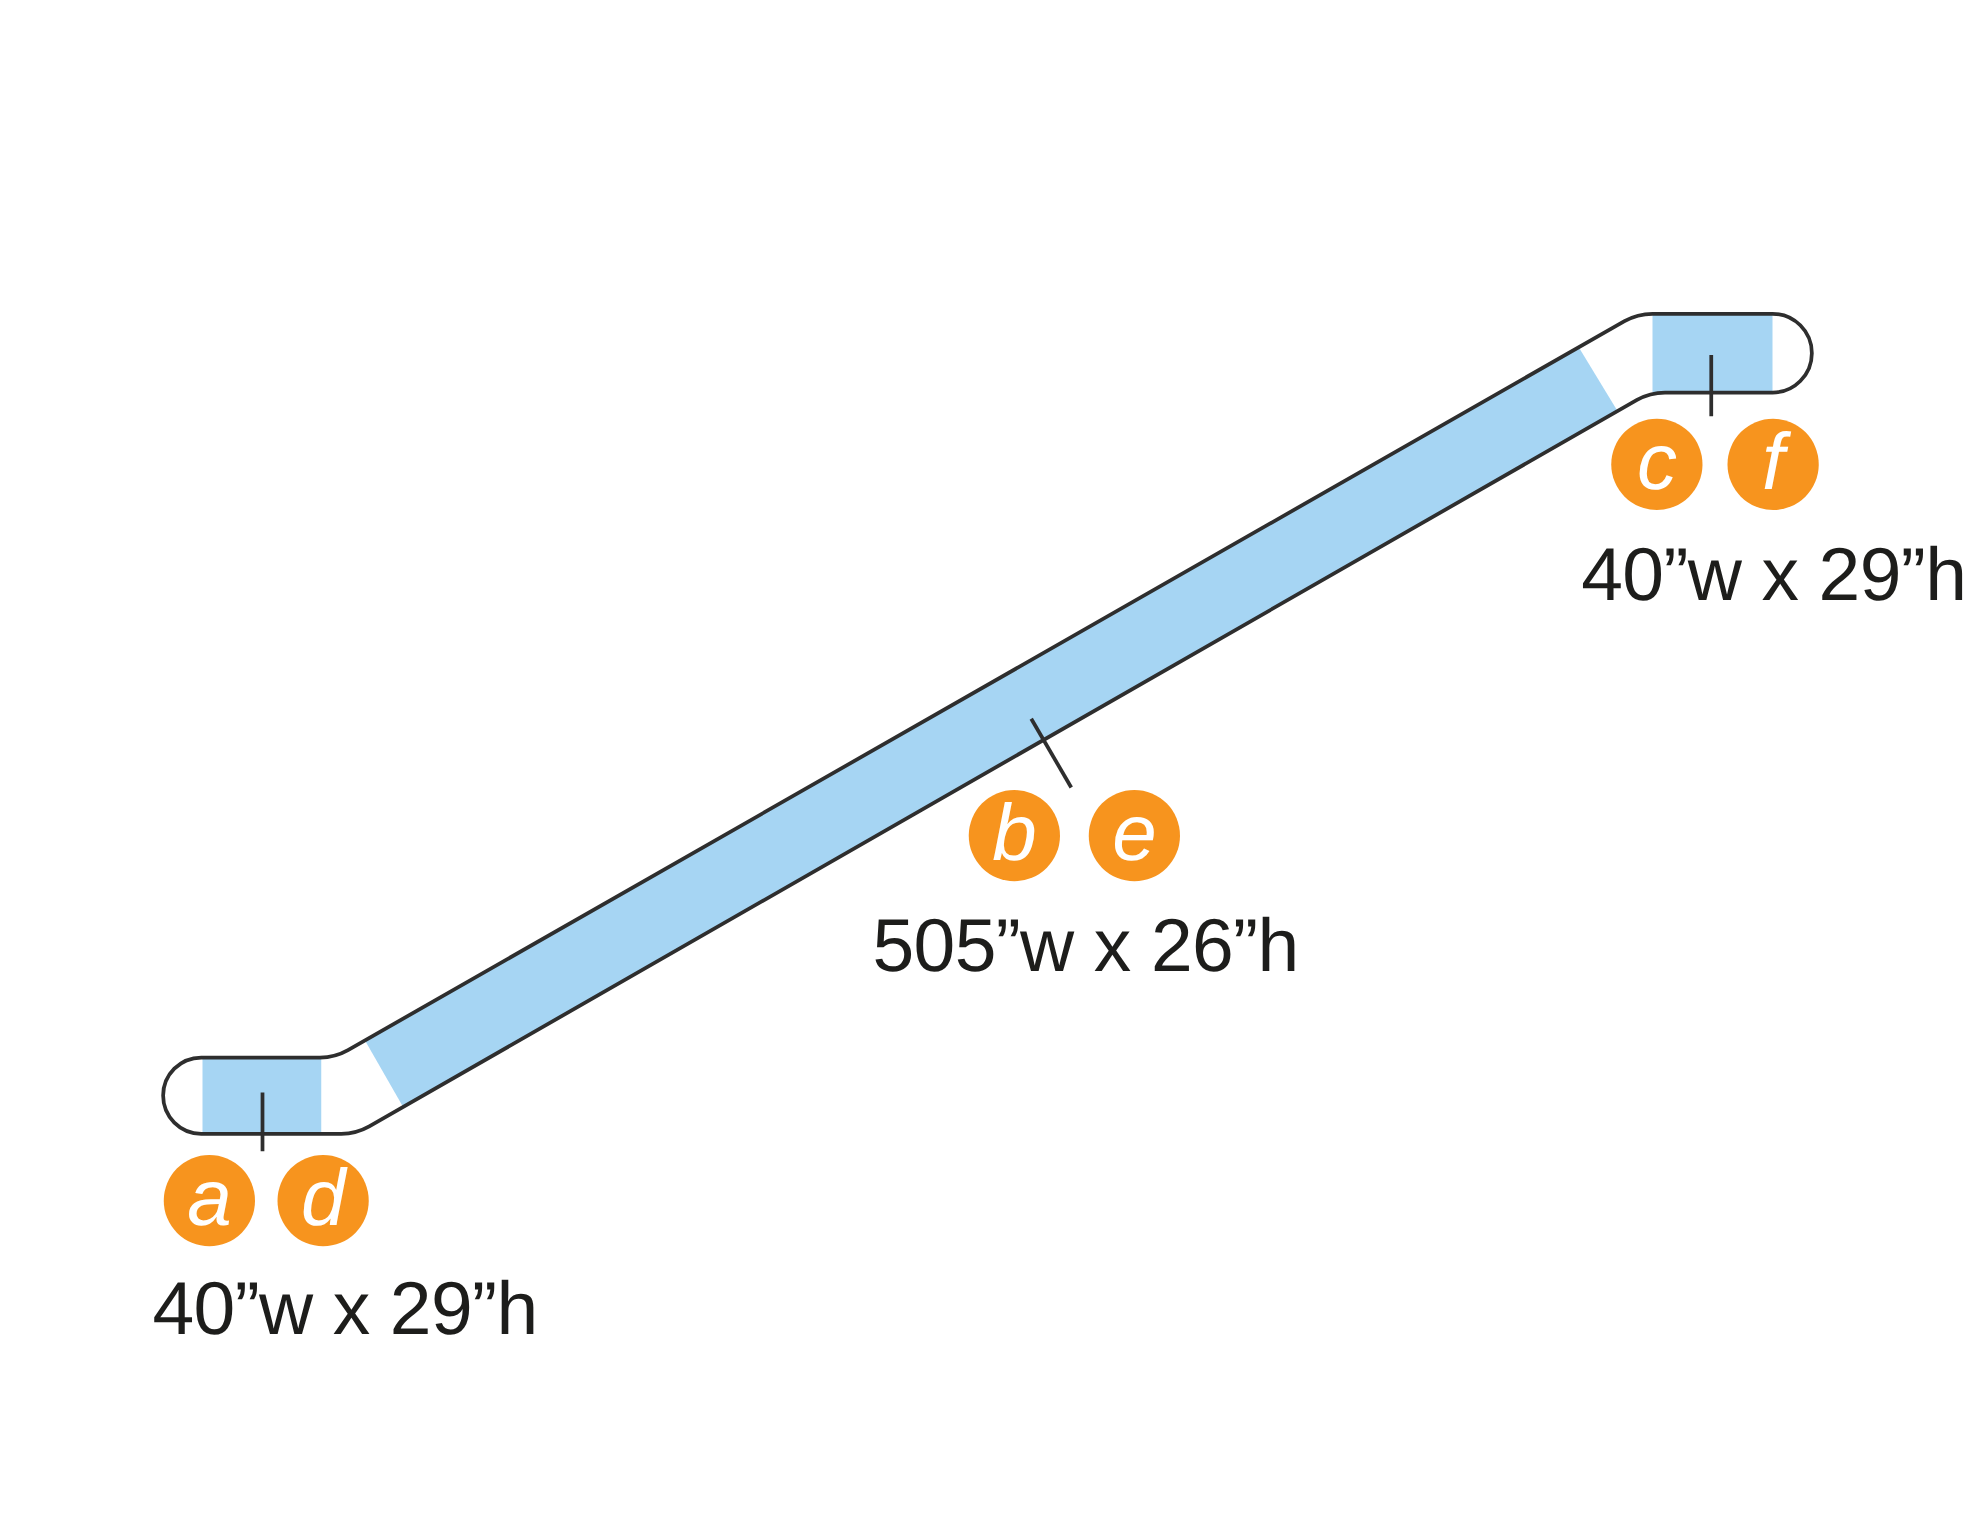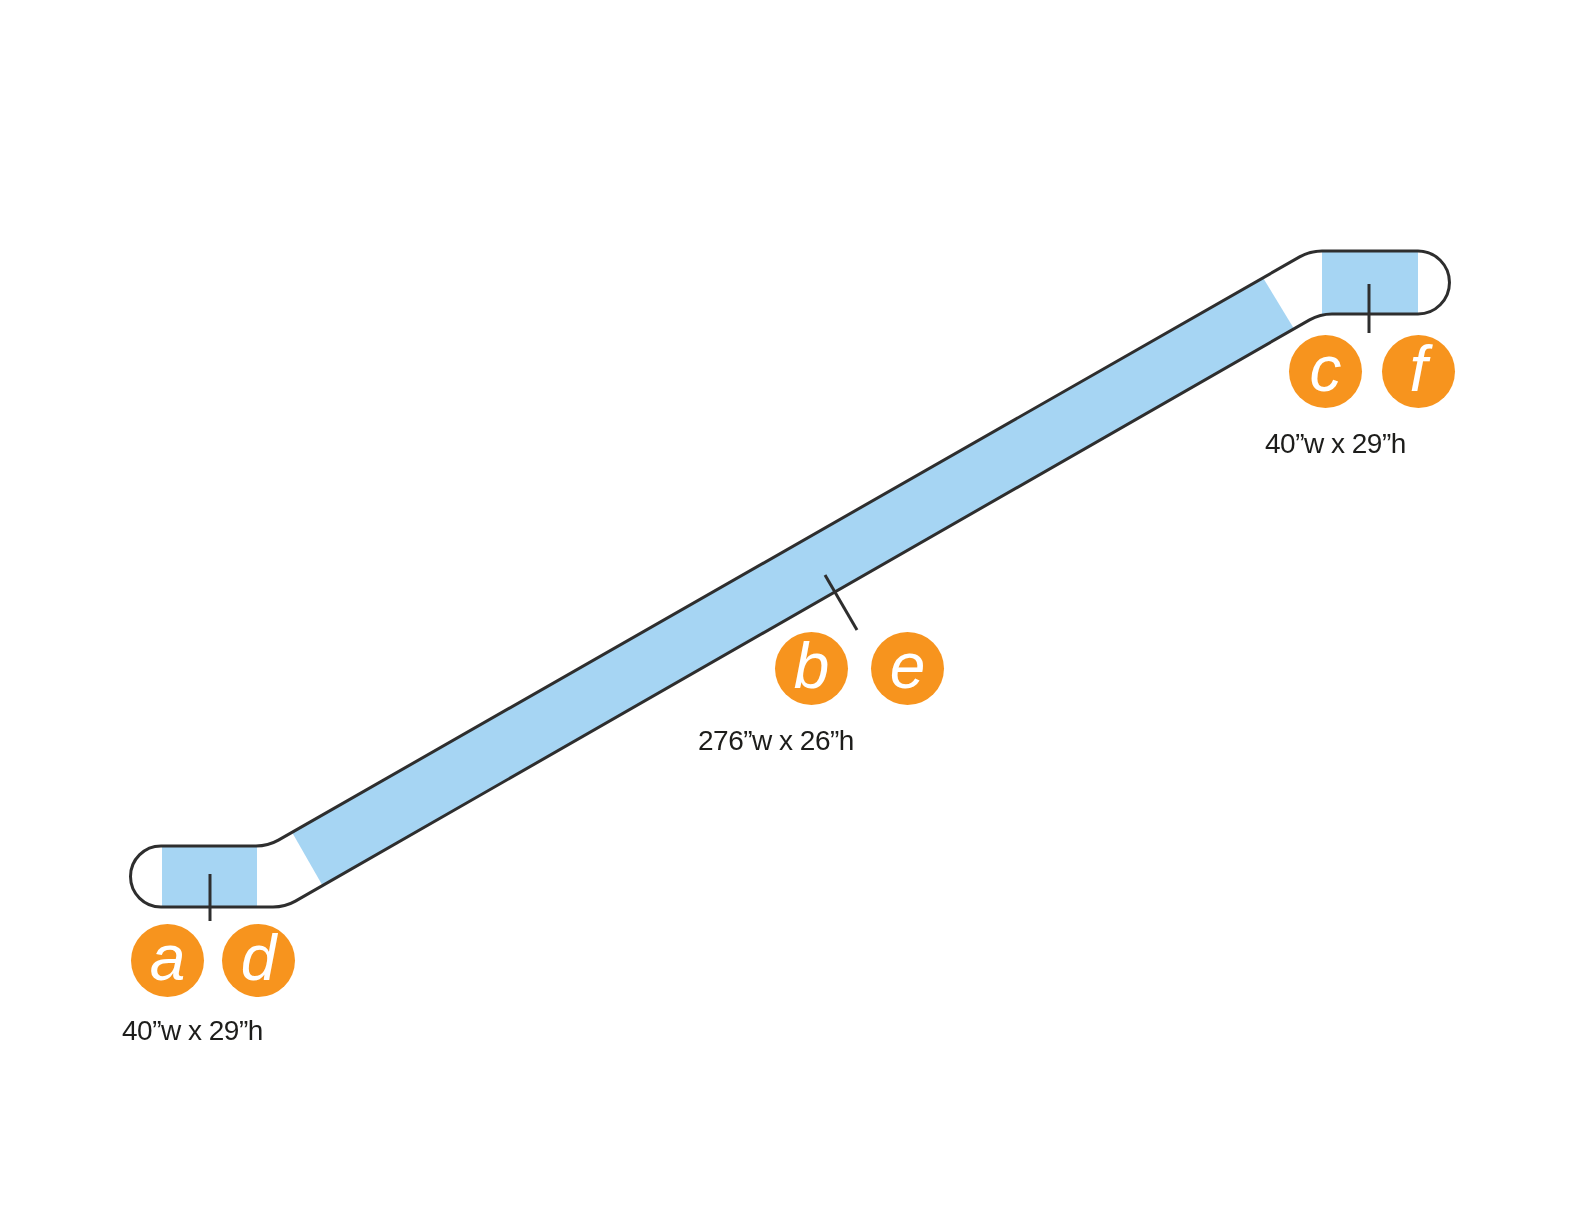--- a/index.html
+++ b/index.html
@@ -46,21 +46,21 @@
     font-size:64px;
     font-style:italic;
     font-weight:300;
     line-height:1;
     padding-bottom:6px;
     box-sizing:border-box;
   }
   .dim-label{
     position:absolute;
     color:var(--text);
-    font-size:28px;
+    font-size:60px;
     letter-spacing:-0.5px;
     line-height:1;
     white-space:nowrap;
   }
 </style>
 </head>
 <body>
 
 <div class="stage">
 
@@ -99,21 +99,21 @@
     <span>d</span>
   </div>
   <div class="dim-label" style="left:122px;top:1017px;">40”w x 29”h</div>
 
   <div class="badge" style="left:775px;top:632px;">
     <span>b</span>
   </div>
   <div class="badge" style="left:871px;top:632px;">
     <span>e</span>
   </div>
-  <div class="dim-label" style="left:698px;top:727px;">276”w x 26”h</div>
+  <div class="dim-label" style="left:698px;top:727px;">505”w x 26”h</div>
 
   <div class="badge" style="left:1289px;top:335px;">
     <span>c</span>
   </div>
   <div class="badge" style="left:1382px;top:335px;">
     <span>f</span>
   </div>
   <div class="dim-label" style="left:1265px;top:430px;">40”w x 29”h</div>
 
 </div>

